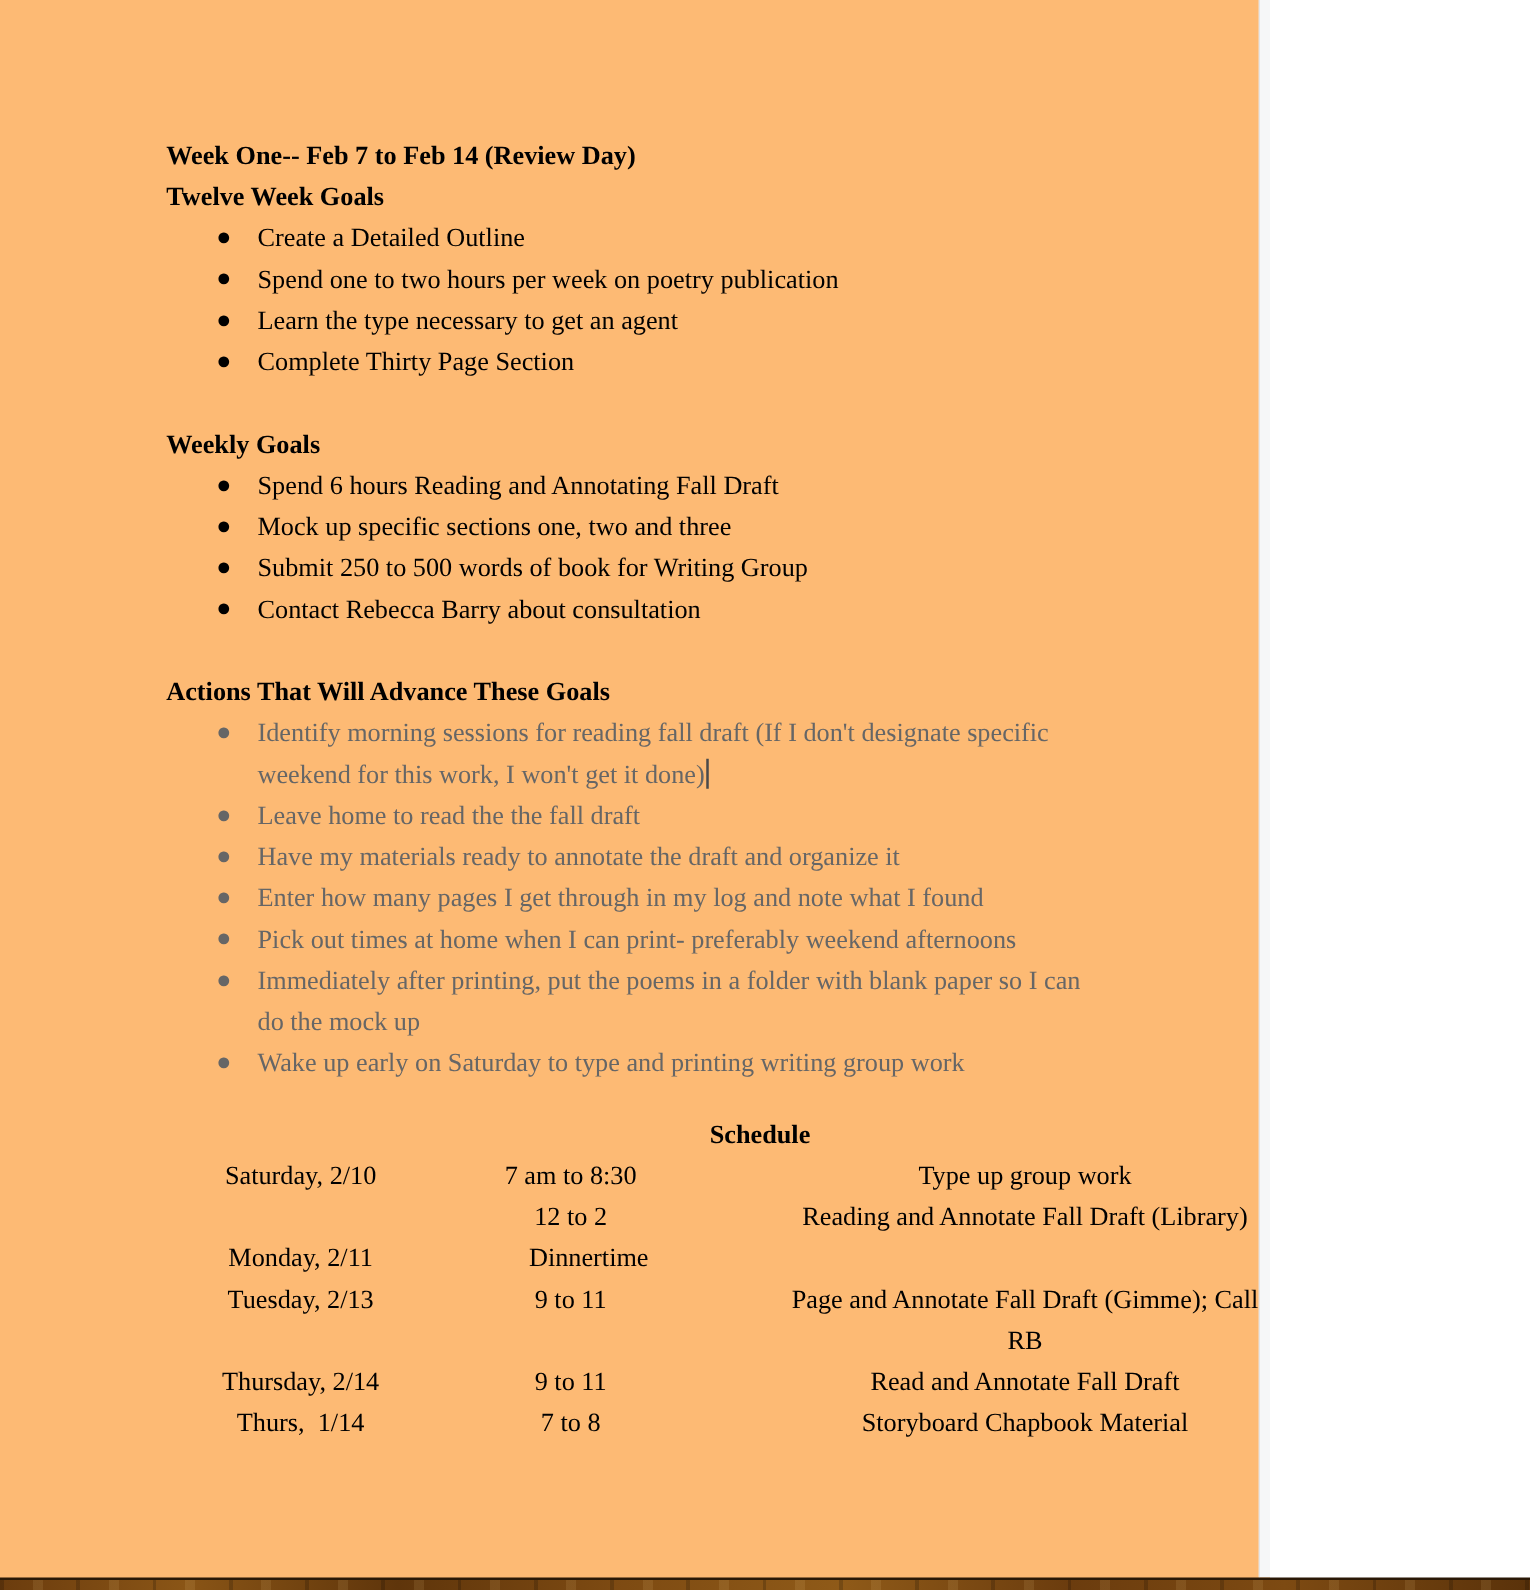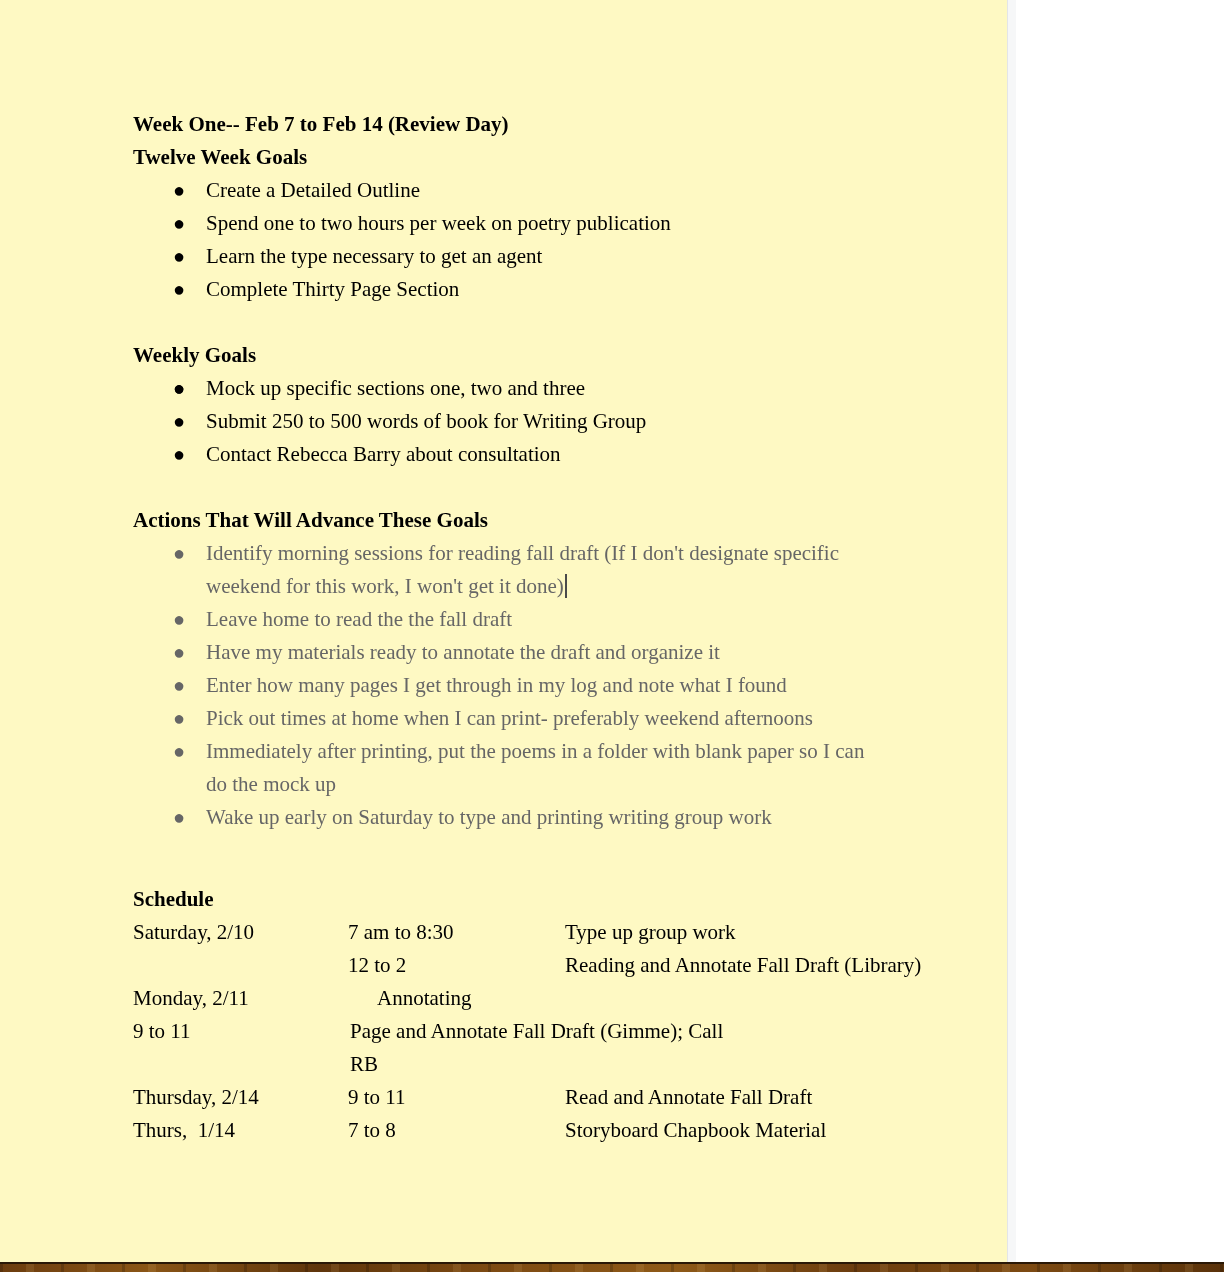--- a/index.html
+++ b/index.html
@@ -1,21 +1,21 @@
 <!DOCTYPE html>
 <html><head>
 <meta charset="utf-8">
 <style>
   * { margin: 0; padding: 0; box-sizing: border-box; }
   html, body { width: 1224px; height: 1272px; overflow: hidden; }
   body { background: #ffffff; font-family: "Liberation Serif", serif; }
 
   .page {
     position: absolute; left: 0; top: 0; width: 1016px; height: 1272px;
-    background: #fef9c3;
+    background: #fdba74;
   }
 
   
   .page-edge {
     position: absolute; right: 0; top: 0; bottom: 10px; width: 9px;
     background: #f6f7f8; border-left: 1px solid #e3e5e8;
   }
 
   
   .wood-bar {
@@ -41,21 +41,21 @@
   .li { position: relative; padding-left: 73px; }
   .li .bullet {
     position: absolute; left: 40px; top: 0;
     font-size: 20px; line-height: 33px;
   }
   .li-text { white-space: pre-wrap; }
 
   .sec-weekly  { margin-top: 33px; }
   .sec-actions { margin-top: 33px; }
   .sec-actions .li, .sec-actions .bullet { color: #666666; }
-  .sec-schedule { margin-top: 49px; }
+  .sec-schedule { margin-top: 24px; text-align: center; }
 
   .sched-row { display: flex; align-items: flex-start; }
   .col-day      { width: 215px; white-space: pre-wrap; }
   .col-time     { width: 217px; white-space: pre-wrap; }
   .col-time.indent { padding-left: 29px; }
   .col-activity { width: 510px; white-space: pre-wrap; }
 
   .caret {
     display: inline-block; width: 2px; height: 24px;
     background: #4a4a4a; vertical-align: -5px; margin-left: 1px;
@@ -76,21 +76,21 @@
         <div class="li"><span class="bullet">●</span><span class="li-text">Create a Detailed Outline</span></div>
         <div class="li"><span class="bullet">●</span><span class="li-text">Spend one to two hours per week on poetry publication</span></div>
         <div class="li"><span class="bullet">●</span><span class="li-text">Learn the type necessary to get an agent</span></div>
         <div class="li"><span class="bullet">●</span><span class="li-text">Complete Thirty Page Section</span></div>
       </div>
     </div>
 
     <div class="sec-weekly">
       <div class="h">Weekly Goals</div>
       <div class="ul">
-        <div class="li"><span class="bullet">●</span></div>
+        <div class="li"><span class="bullet">●</span><span class="li-text">Spend 6 hours Reading and Annotating Fall Draft</span></div>
         <div class="li"><span class="bullet">●</span><span class="li-text">Mock up specific sections one, two and three</span></div>
         <div class="li"><span class="bullet">●</span><span class="li-text">Submit 250 to 500 words of book for Writing Group</span></div>
         <div class="li"><span class="bullet">●</span><span class="li-text">Contact Rebecca Barry about consultation</span></div>
       </div>
     </div>
 
     <div class="sec-actions">
       <div class="h">Actions That Will Advance These Goals</div>
       <div class="ul">
         <div class="li"><span class="bullet">●</span><span class="li-text">Identify morning sessions for reading fall draft (If I don't designate specific
@@ -113,23 +113,24 @@
           <span class="col-time">7 am to 8:30</span>
           <span class="col-activity">Type up group work</span>
         </div>
         <div class="sched-row">
           <span class="col-day"></span>
           <span class="col-time">12 to 2</span>
           <span class="col-activity">Reading and Annotate Fall Draft (Library)</span>
         </div>
         <div class="sched-row">
           <span class="col-day">Monday, 2/11</span>
-          <span class="col-time indent">Annotating</span>
+          <span class="col-time indent">Dinnertime</span>
         </div>
         <div class="sched-row">
+          <span class="col-day">Tuesday, 2/13</span>
           <span class="col-time">9 to 11</span>
           <span class="col-activity">Page and Annotate Fall Draft (Gimme); Call
 RB</span>
         </div>
         <div class="sched-row">
           <span class="col-day">Thursday, 2/14</span>
           <span class="col-time">9 to 11</span>
           <span class="col-activity">Read and Annotate Fall Draft</span>
         </div>
         <div class="sched-row">

